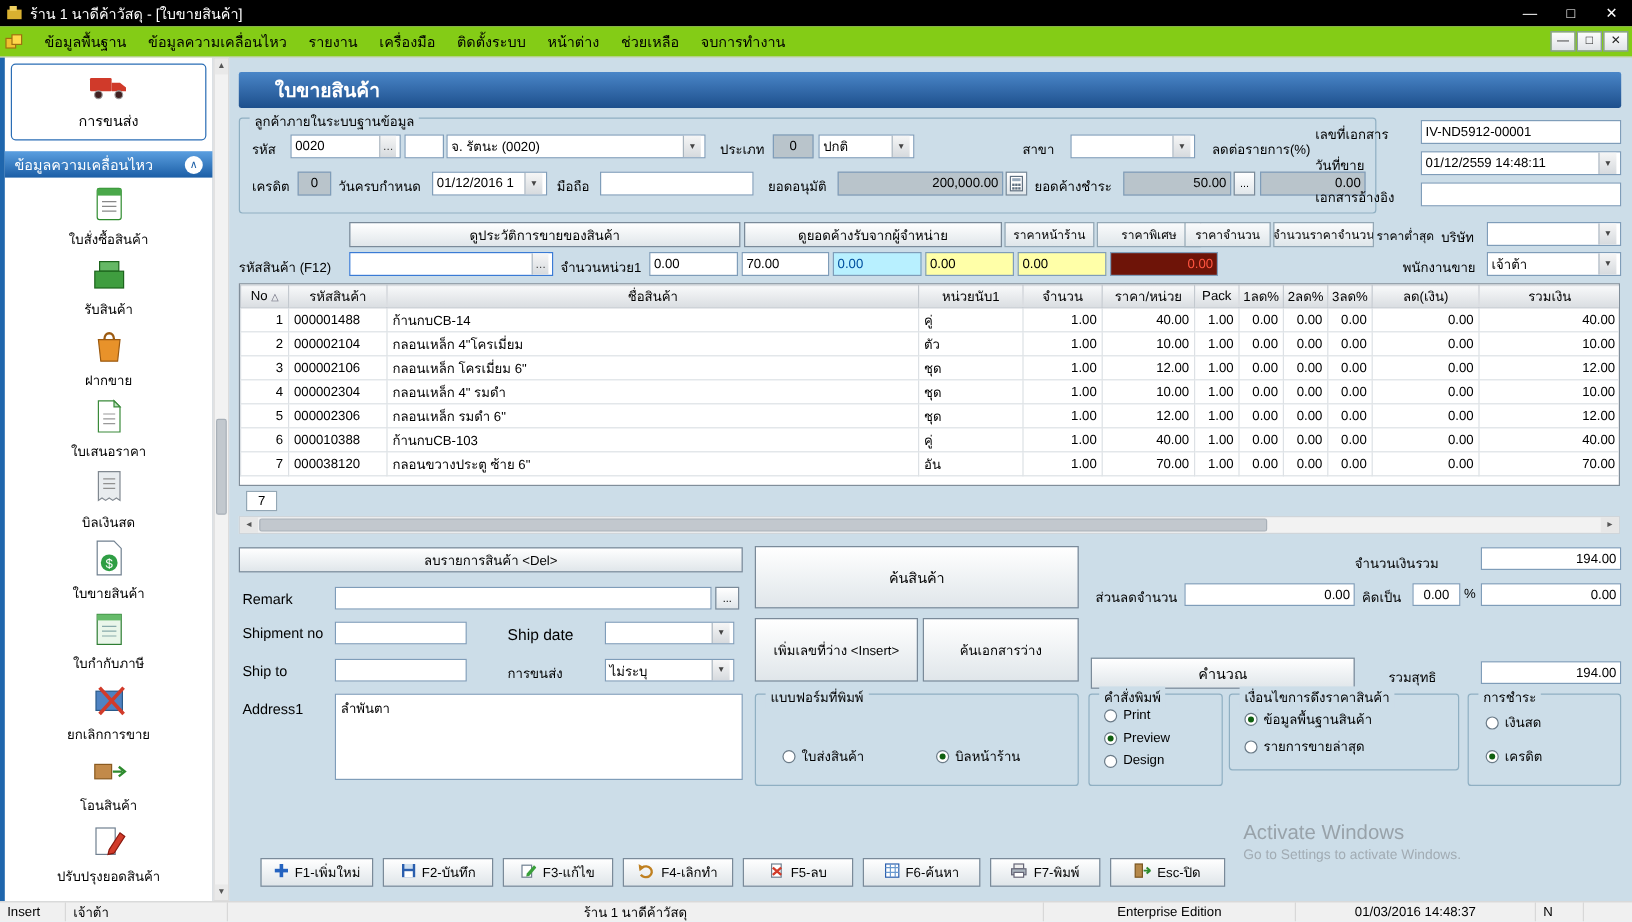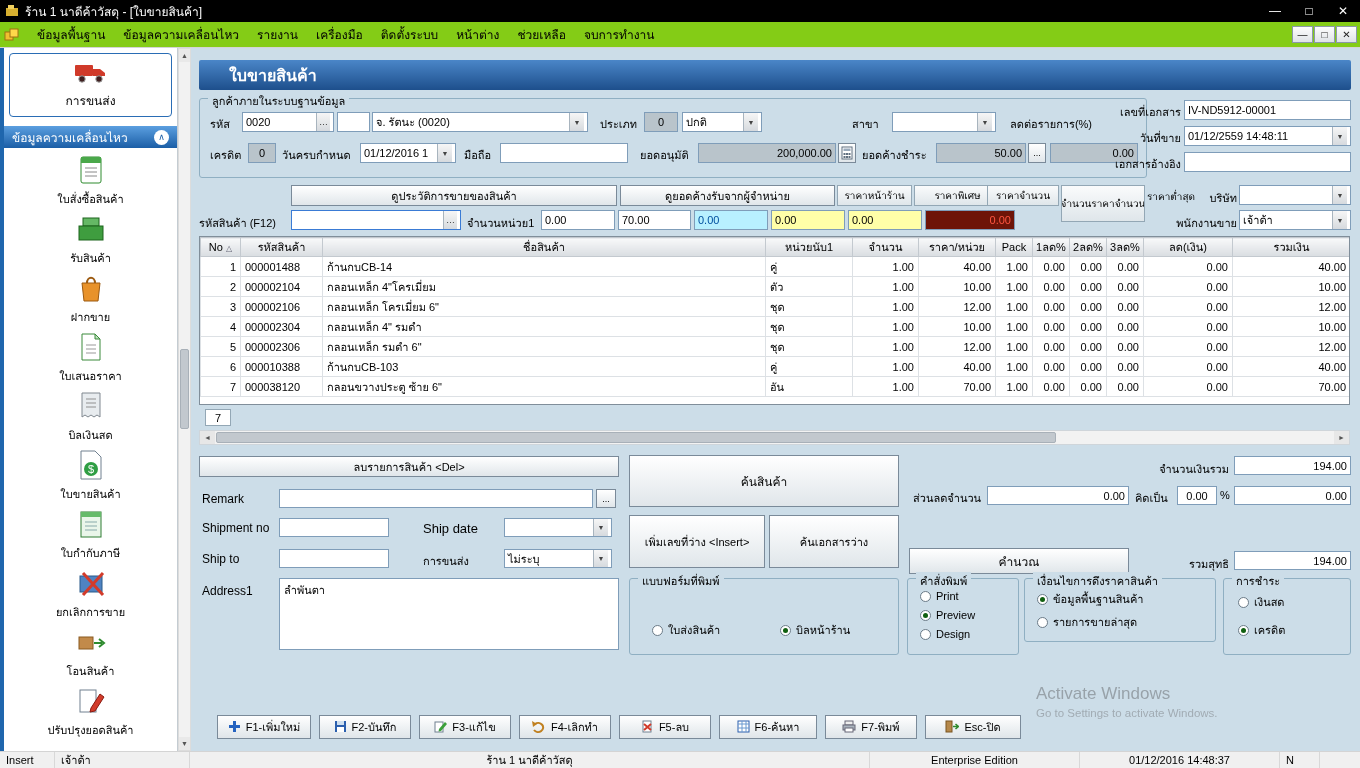--- a/index.html
+++ b/index.html
@@ -31,21 +31,21 @@
 
   .vscroll { position:absolute; left:178px; top:48px; width:13px; height:703px; background:#f2f2f2; border:1px solid #dcdcdc; }
   .vscroll .arr { position:absolute; left:0; width:11px; height:13px; font-size:7px; color:#555; display:flex; align-items:center; justify-content:center; background:#e9e9e9; }
   .vscroll .thumb { position:absolute; left:1px; width:9px; background:#c2c8ce; border:1px solid #a8b0b8; border-radius:2px; }
 
   
   .main { position:absolute; left:191px; top:48px; width:1169px; height:703px; background:#ccdde8; }
   .banner { position:absolute; left:8px; top:12px; width:1152px; height:30px; border-radius:2px; background:linear-gradient(180deg,#4a86c8,#1d4f8c); color:#fff; font-size:16px; font-weight:bold; display:flex; align-items:center; padding-left:30px; }
 
   .lbl { position:absolute; font-size:11px; white-space:nowrap; }
-  .lbl.r { text-align:right; }
+  .lbl.r { }
   .fld { position:absolute; background:#fff; border:1px solid #7f9db9; font-size:11px; padding:0 3px; display:flex; align-items:center; white-space:nowrap; overflow:hidden; }
   .fld.num { justify-content:flex-end; }
   .fld.gray { background:#b9c4cb; }
   .fld.cyan { background:#b8f0ff; color:#0050a0; }
   .fld.yellow { background:#ffffa8; }
   .fld.darkred { background:#6e1408; color:#ff5540; }
   .fld.focus { border:1px solid #3a7bd5; }
   .dd { margin-left:auto; width:15px; align-self:stretch; background:linear-gradient(180deg,#f6f6f6,#d6dade); border-left:1px solid #a8b4be; display:flex; align-items:center; justify-content:center; font-size:7px; color:#444; flex:0 0 15px; }
   .dots { margin-left:auto; width:14px; align-self:stretch; background:linear-gradient(180deg,#f6f6f6,#d6dade); border-left:1px solid #a8b4be; display:flex; align-items:center; justify-content:center; font-size:9px; color:#333; flex:0 0 14px; }
 
@@ -321,21 +321,21 @@
     <div class="fld" style="left:1048px;top:162px;width:112px;height:20px">
         <span>เจ้าต้า</span>
         <span class="dd">▼</span>
       </div>
 
     <div class="pbtn" style="left:100px;top:137px;width:326px;height:21px">ดูประวัติการขายของสินค้า</div>
     <div class="pbtn" style="left:429px;top:137px;width:215px;height:21px">ดูยอดค้างรับจากผู้จำหน่าย</div>
     <div class="phdr" style="left:646px;top:137px;width:75px;height:21px">ราคาหน้าร้าน</div>
     <div class="phdr" style="left:723px;top:137px;width:87px;height:21px">ราคาพิเศษ</div>
     <div class="phdr" style="left:796px;top:137px;width:72px;height:21px">ราคาจำนวน</div>
-    <div class="phdr" style="left:870px;top:137px;width:84px;height:37px">จำนวนราคาจำนวน</div>
+    <div class="phdr" style="left:870px;top:137px;width:84px;height:21px">จำนวนราคาจำนวน</div>
     <span class="lbl" style="left:956px;top:141px;font-size:10px">ราคาต่ำสุด</span>
 
     <span class="lbl" style="left:8px;top:166px">รหัสสินค้า (F12)</span>
     <div class="fld focus" style="left:100px;top:162px;width:170px;height:20px">
         <span></span>
         <span class="dots">…</span>
       </div>
     <span class="lbl" style="left:276px;top:166px">จำนวนหน่วย1</span>
     <div class="fld" style="left:350px;top:162px;width:74px;height:20px">
         <span>0.00</span>
@@ -667,18 +667,18 @@
       <div class="w1">Activate Windows</div>
       <div class="w2">Go to Settings to activate Windows.</div>
     </div>
   </div>
 
   <div class="statusbar">
     <span class="seg" style="width:55px">Insert</span>
     <span class="seg" style="width:135px">เจ้าต้า</span>
     <span class="seg c" style="width:680px">ร้าน 1 นาดีค้าวัสดุ</span>
     <span class="seg c" style="width:210px">Enterprise Edition</span>
-    <span class="seg c" style="width:200px">01/12/2016 14:48:37</span>
+    <span class="seg c" style="width:200px">01/03/2016 14:48:37</span>
     <span class="seg" style="width:40px">N</span>
     <span class="seg" style="flex:1;border-right:none"></span>
   </div>
 
 </div>
 
 </body></html>

